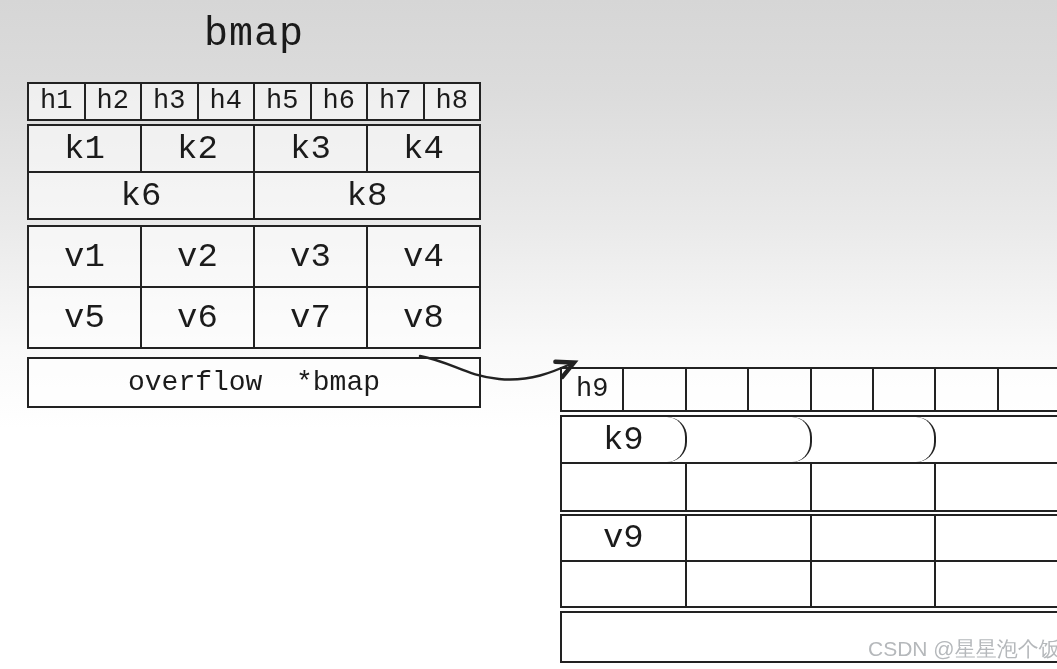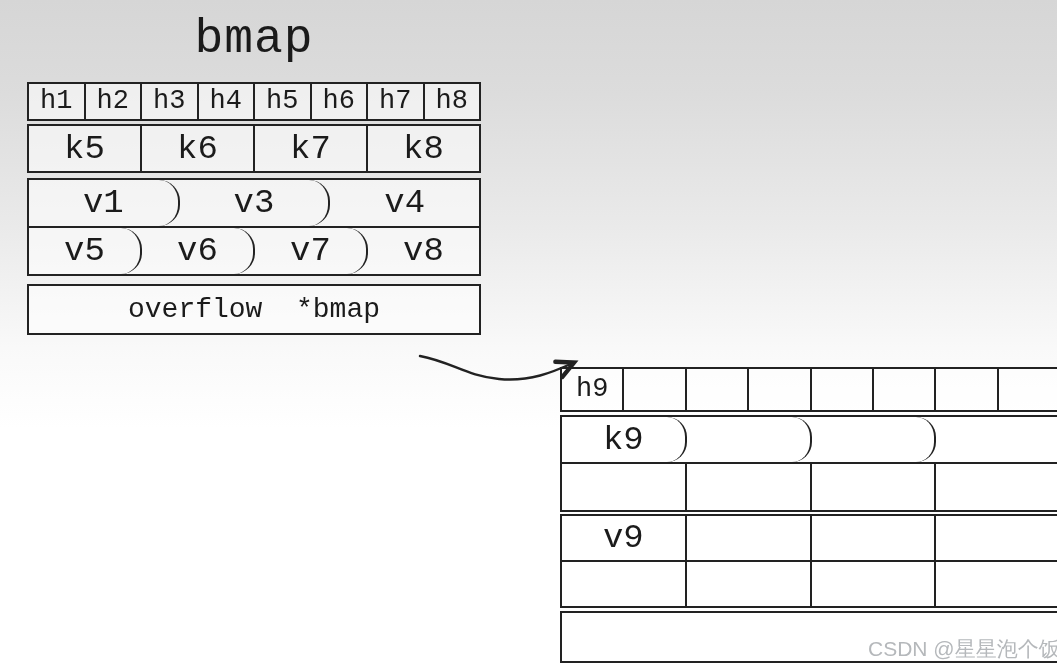--- a/index.html
+++ b/index.html
@@ -12,21 +12,21 @@
   .stage {
     position: relative;
     width: 1057px;
     height: 669px;
     background: linear-gradient(180deg, #d6d6d6 0%, #dcdcdc 14%, #eaeaea 34%, #f9f9f9 52%, #ffffff 64%, #ffffff 100%);
   }
   .title {
     position: absolute;
     left: 27px; top: 12px; width: 454px;
     text-align: center;
-    font-size: 48px;
+    font-size: 40px;
     letter-spacing: 1px;
     color: #1a1a1a;
   }
   .bucket { position: absolute; }
   .bucket1 { left: 27px;  top: 82px;  width: 454px; text-align: center; }
   .bucket2 { left: 560px; top: 367px; width: 501px; }
 
   .block {
     border: 2px solid #222;
     background: rgba(255,255,255,0.55);
@@ -44,21 +44,21 @@
     overflow: hidden;
   }
   .cell:last-child { border-right: none; }
   .hrow .cell { font-size: 27px; }
 
   
   .bucket1 .hrow .cell   { height: 35px; }
   .bucket1 .kblock       { margin-top: 3px; }
   .bucket1 .kblock .cell { height: 45px; }
   .bucket1 .vblock       { margin-top: 5px; }
-  .bucket1 .vblock .cell { height: 46px; border-radius: 21px; }
+  .bucket1 .vblock .cell { height: 59px; }
   .bucket1 .oblock       { margin-top: 8px; }
   .bucket1 .orow .cell   { height: 47px; }
 
   
   .bucket2 .hrow .cell   { height: 41px; }
   .bucket2 .kblock       { margin-top: 3px; }
   .bucket2 .kblock .row:nth-child(1) .cell { height: 45px; border-radius: 20px; }
   .bucket2 .kblock .row:nth-child(2) .cell { height: 46px; }
   .bucket2 .vblock       { margin-top: 2px; }
   .bucket2 .vblock .cell { height: 44px; }
@@ -98,29 +98,34 @@
         <div class="cell">h3</div>
         <div class="cell">h4</div>
         <div class="cell">h5</div>
         <div class="cell">h6</div>
         <div class="cell">h7</div>
         <div class="cell">h8</div>
       </div>
     </div>
     <div class="block kblock">
       <div class="row">
-        <div class="cell">k5</div>
+        <div class="cell">k1</div>
+        <div class="cell">k2</div>
+        <div class="cell">k3</div>
+        <div class="cell">k4</div>
+      </div>
+      <div class="row">
         <div class="cell">k6</div>
-        <div class="cell">k7</div>
         <div class="cell">k8</div>
       </div>
     </div>
     <div class="block vblock">
       <div class="row">
         <div class="cell">v1</div>
+        <div class="cell">v2</div>
         <div class="cell">v3</div>
         <div class="cell">v4</div>
       </div>
       <div class="row">
         <div class="cell">v5</div>
         <div class="cell">v6</div>
         <div class="cell">v7</div>
         <div class="cell">v8</div>
       </div>
     </div>

